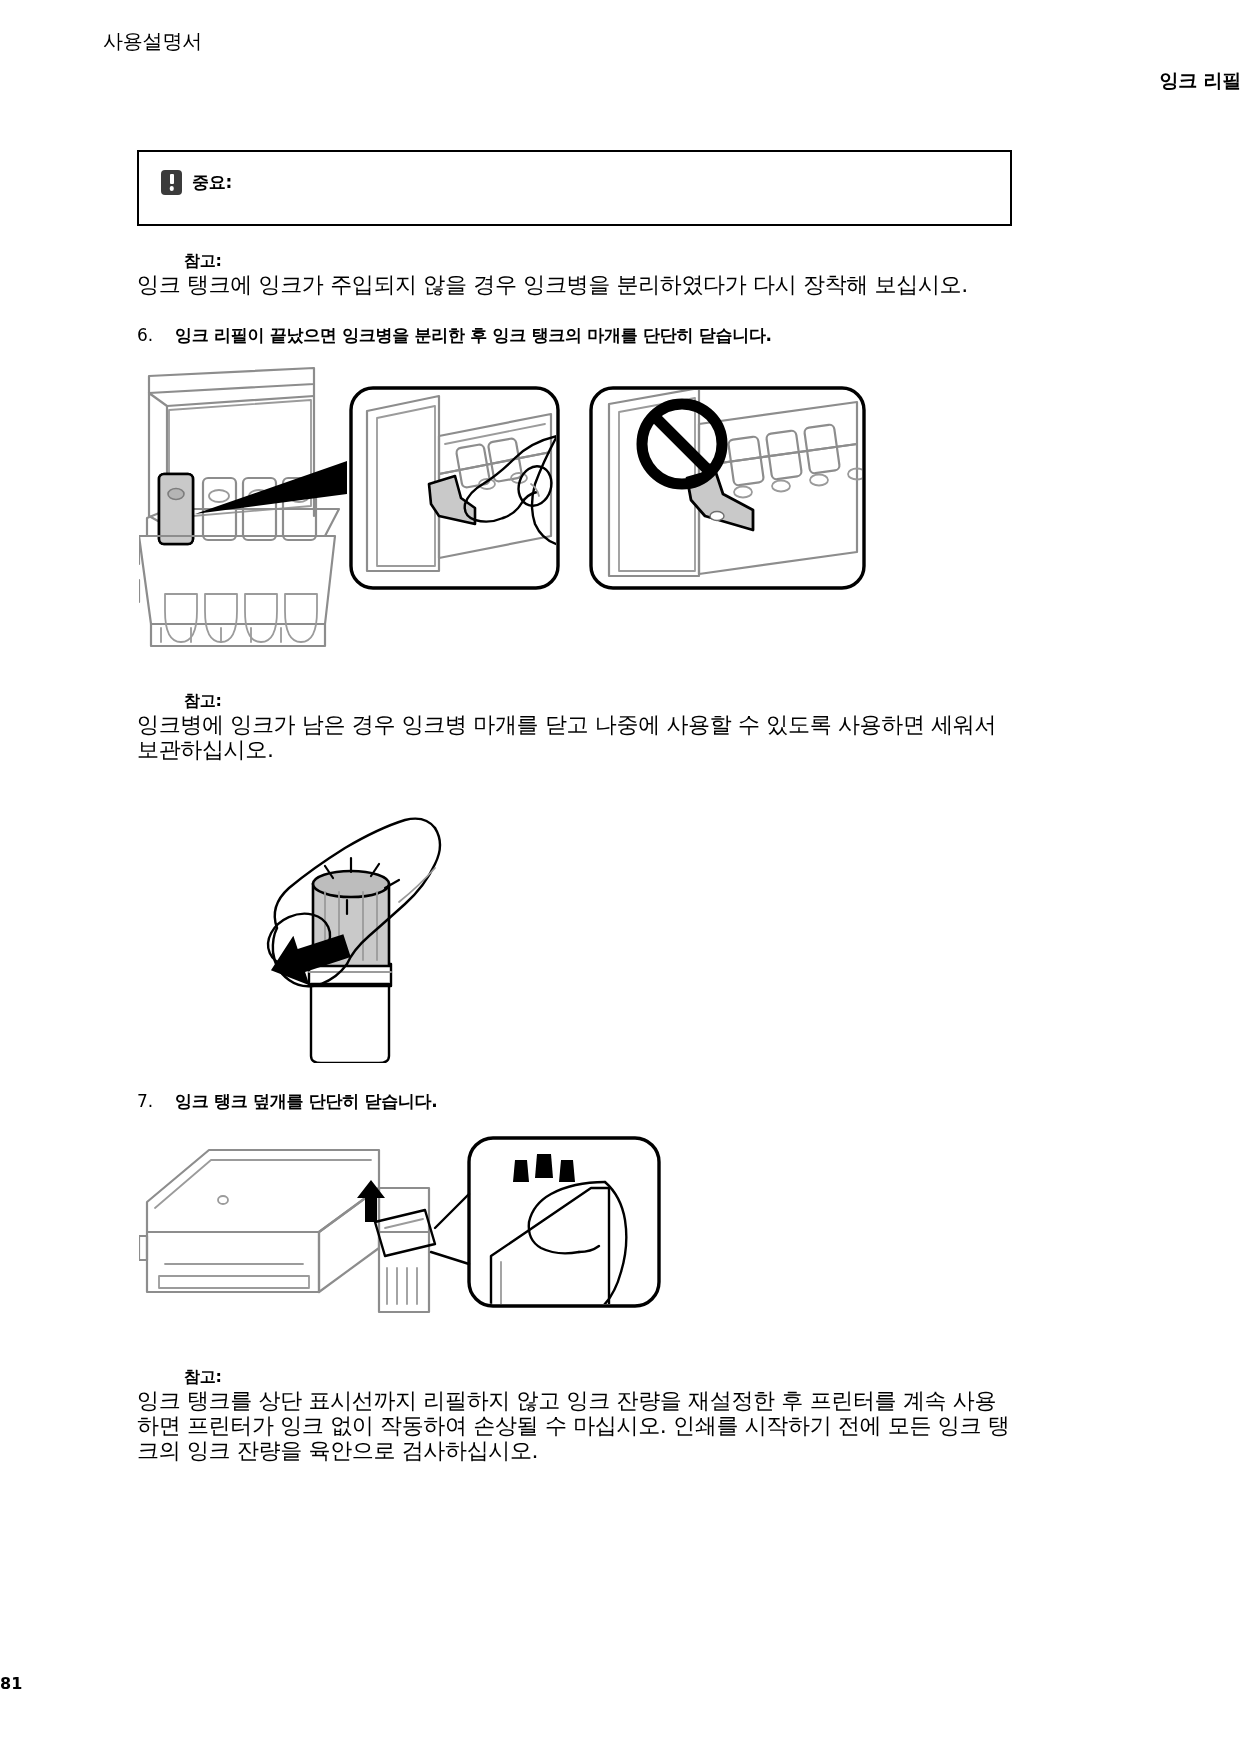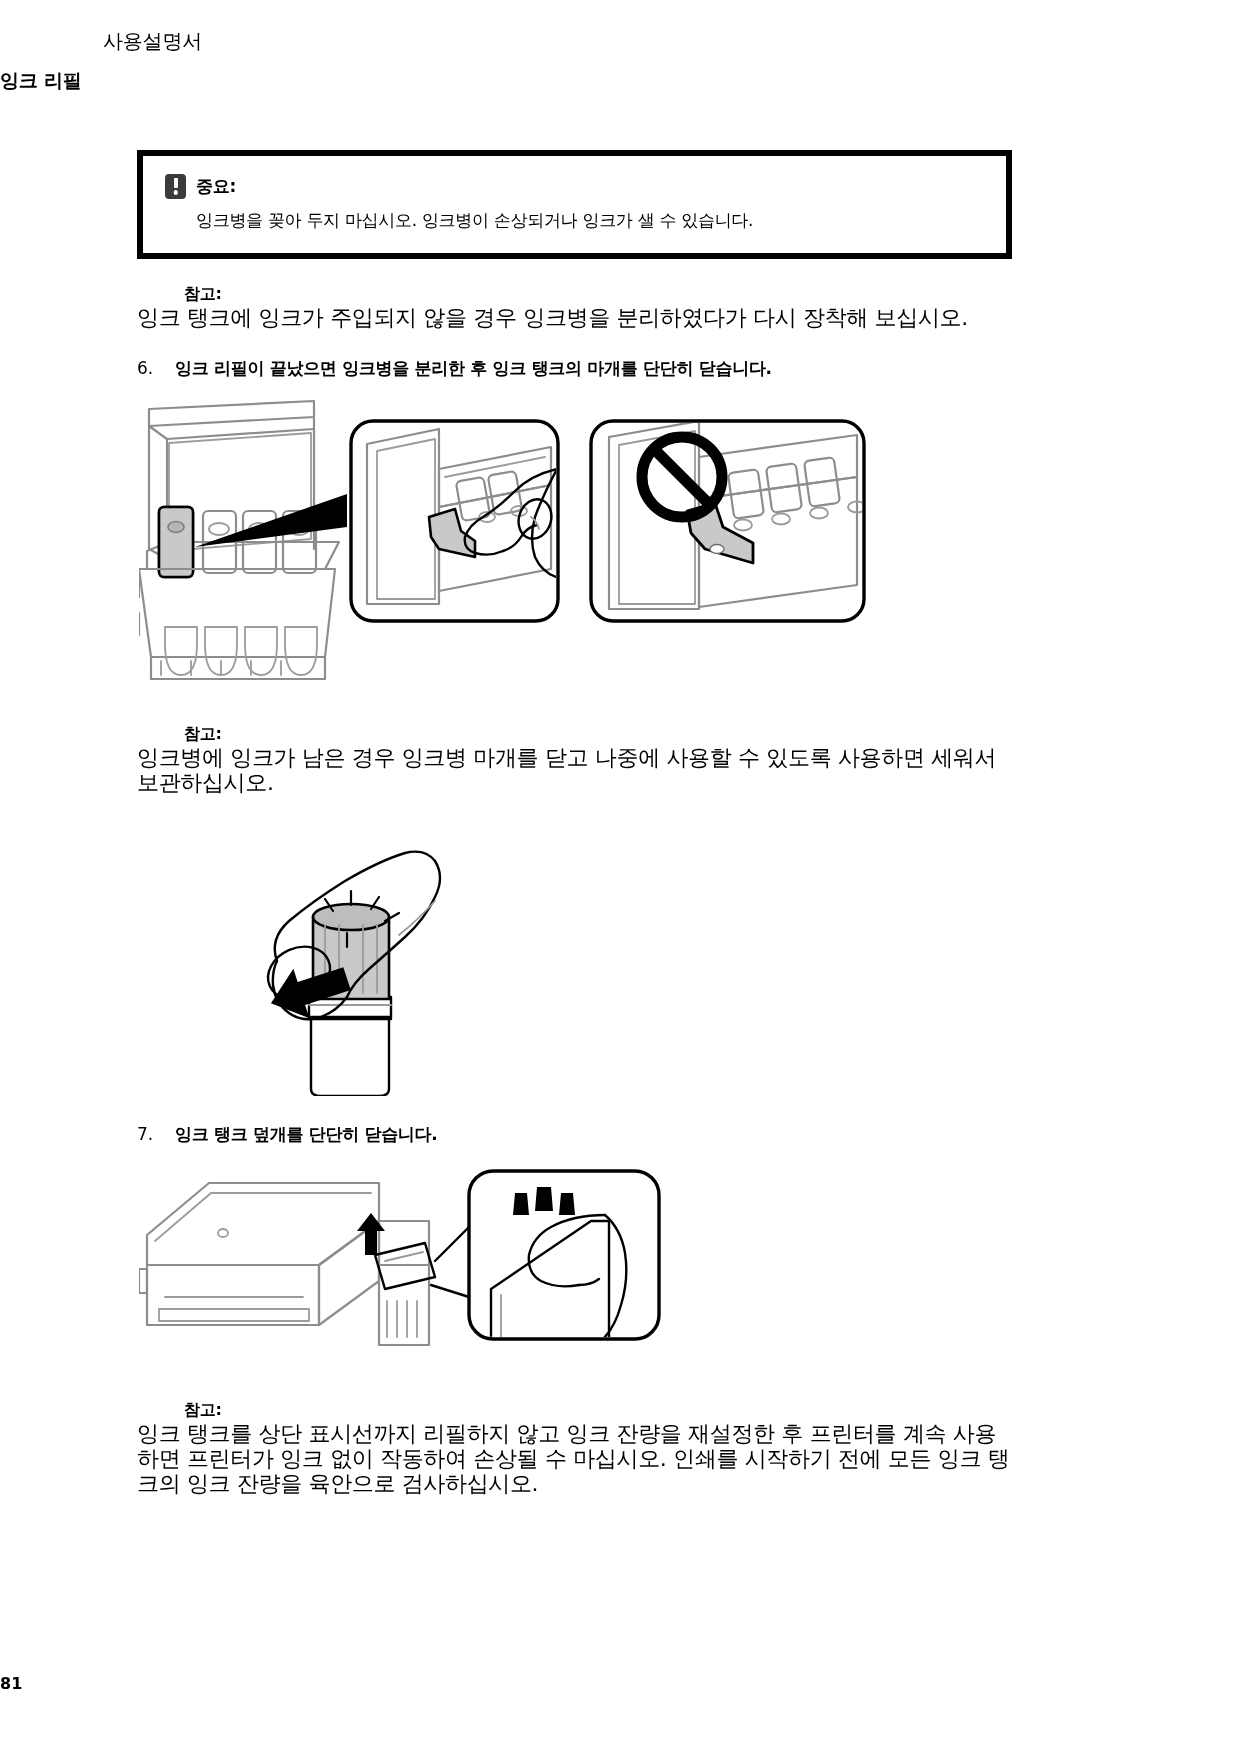--- a/index.html
+++ b/index.html
@@ -32,37 +32,37 @@
     line-height: 26px;
     letter-spacing: -0.2px;
     color: #000;
     text-align: right;
   }
   .page-title {
     position: absolute;
     left: 0;
     right: 0;
     top: 68px;
-    text-align: left;
+    text-align: right;
     font-size: 19px;
     font-weight: bold;
     letter-spacing: -0.2px;
   }
 
   
   .content {
     position: absolute;
     left: 137px;
     top: 150px;
     width: 875px;
   }
 
   
   .important-box {
-    border: 6px solid #000000;
+    border: 2px solid #000000;
     box-sizing: border-box;
     width: 875px;
     padding: 18px 22px 20px 22px;
     margin: 0;
   }
   .important-head {
     display: flex;
     align-items: center;
     gap: 10px;
     margin-bottom: 9px;
@@ -172,21 +172,20 @@
   <div class="running-head">사용설명서</div>
   <div class="page-title">잉크 리필</div>
 
   <div class="content">
 
     <div class="important-box">
       <div class="important-head">
         <span class="bang-icon"></span>
         <span class="important-label">중요:</span>
       </div>
-      <div class="important-body">잉크병을 꽂아 두지 마십시오. 잉크병이 손상되거나 잉크가 샐 수 있습니다.</div>
     </div>
 
     <div class="note-block">
       <div class="note-label">참고:</div>
       <div class="note-text">잉크 탱크에 잉크가 주입되지 않을 경우 잉크병을 분리하였다가 다시 장착해 보십시오.</div>
     </div>
 
     <div class="step">
       <div class="step-num">6.</div>
       <div class="step-text">잉크 리필이 끝났으면 잉크병을 분리한 후 잉크 탱크의 마개를 단단히 닫습니다.</div>

